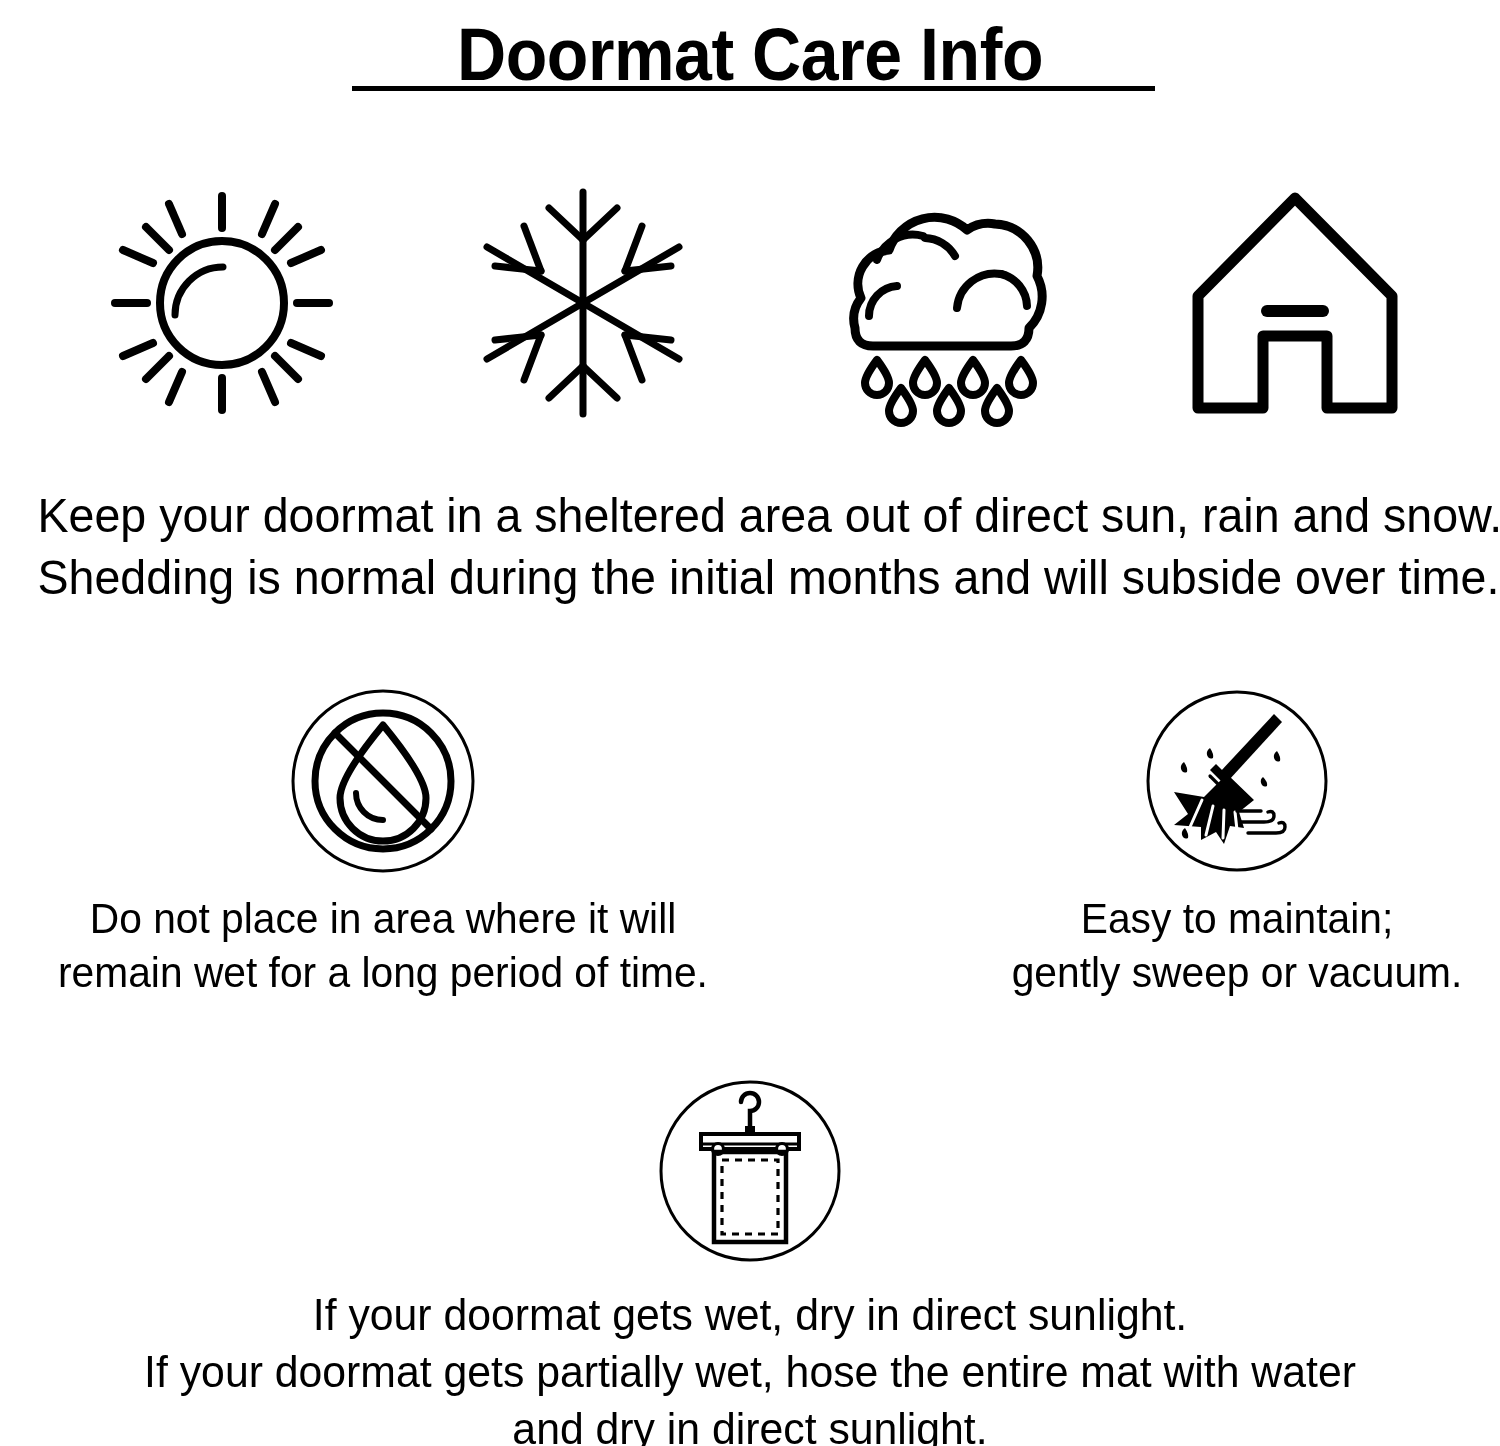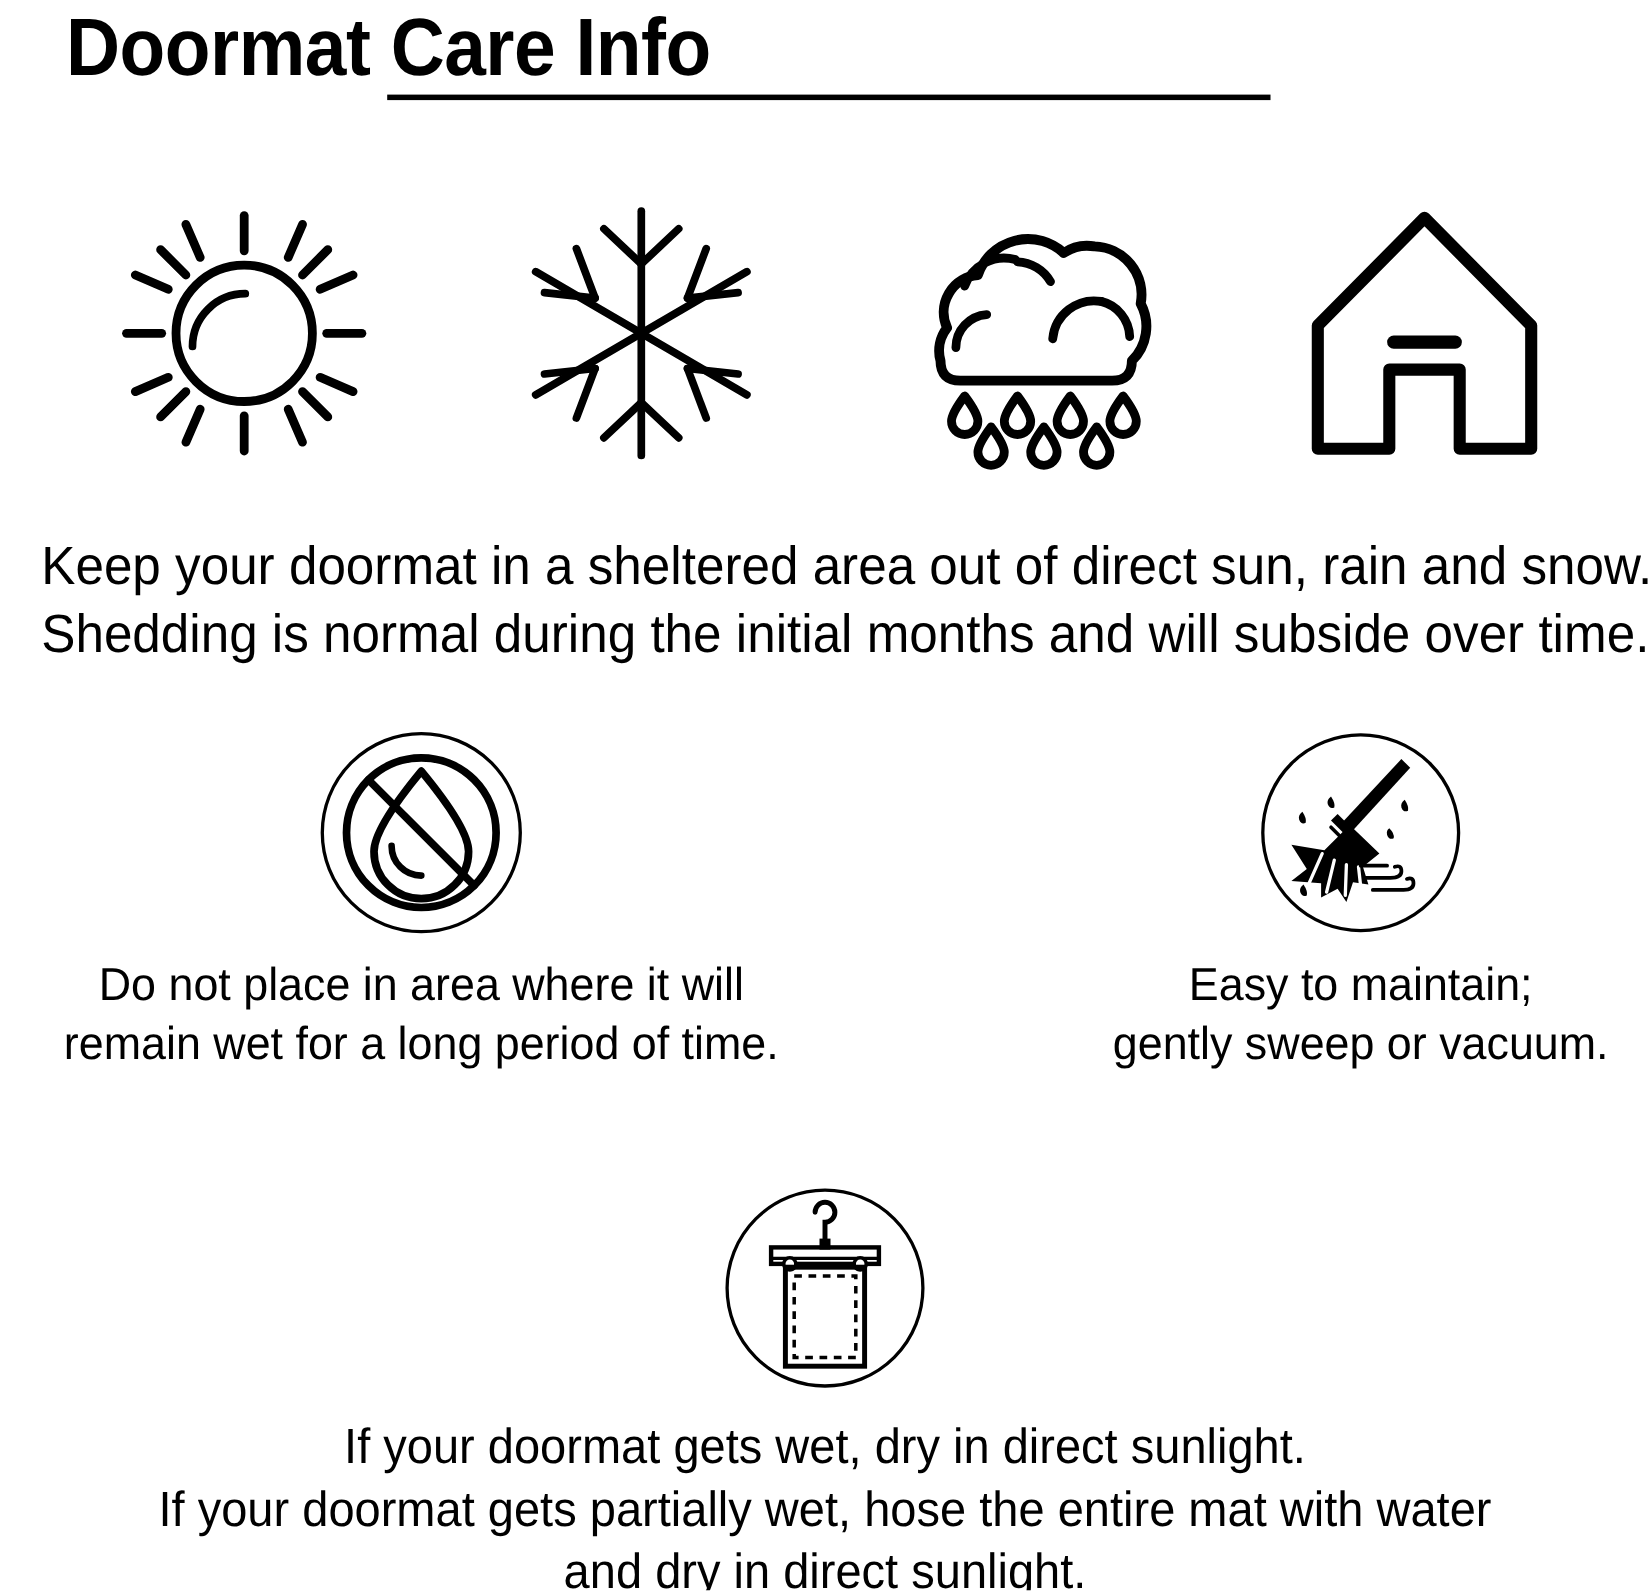--- a/index.html
+++ b/index.html
@@ -18,23 +18,23 @@
     height: 1446px;
     margin: 0 auto;
     background: #ffffff;
     overflow: hidden;
   }
 
   
   .title-block {
     position: absolute;
     left: 0;
-    top: 0;
-    width: 1500px;
-    text-align: left;
+    top: 12px;
+    width: 1500px;
+    text-align: center;
   }
   .page-title {
     font-family: "Liberation Sans Narrow", "Liberation Sans", sans-serif;
     font-weight: bold;
     font-size: 74px;
     line-height: 78px;
     letter-spacing: -0.5px;
     margin: 0;
     padding-top: 4px;
     transform: scaleX(0.92);
@@ -83,21 +83,21 @@
     transform: scaleX(0.95);
     transform-origin: center top;
     white-space: nowrap;
   }
   .intro .line { display: block; }
 
   
   .pair-row {
     position: absolute;
     left: 0;
-    top: 664px;
+    top: 688px;
     width: 1500px;
     height: 320px;
   }
   .pair-item {
     position: absolute;
     top: 0;
     width: 700px;
     text-align: center;
   }
   .pair-left  { left: 33px; }

